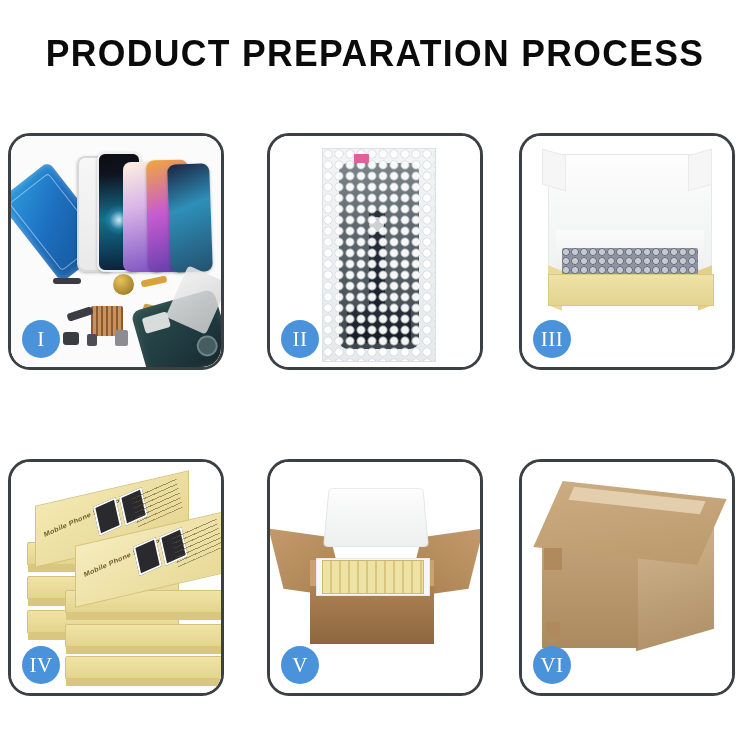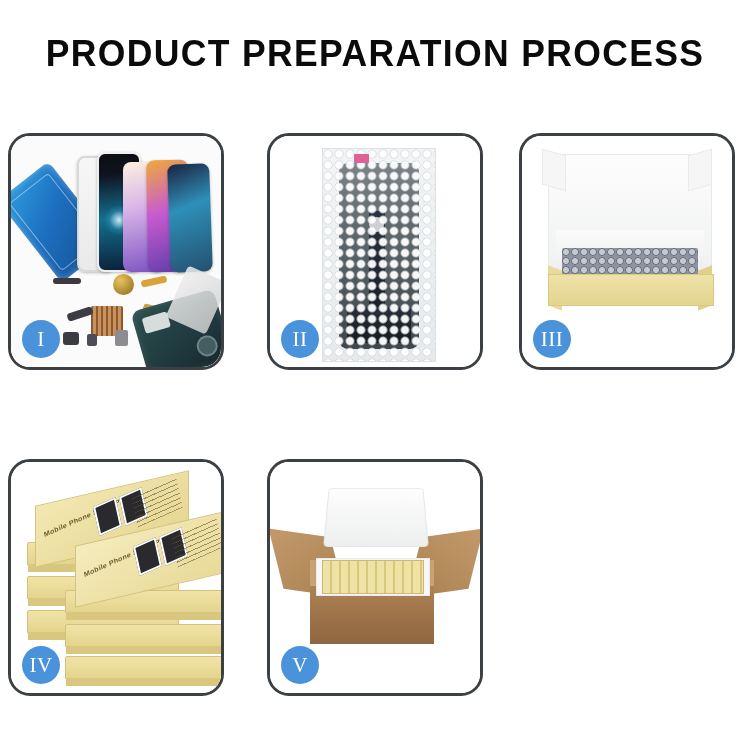--- a/index.html
+++ b/index.html
@@ -387,15 +387,26 @@
         <div class="p5-flapRight"></div>
         <div class="p5-foamlid"></div>
         <div class="p5-box"></div>
         <div class="p5-boxTop"></div>
         <div class="p5-foamIn"></div>
         <div class="p5-yellow"></div>
       </div>
       <div class="badge">V</div>
     </div>
 
+    <div class="panel c2">
+      <div class="panel-photo">
+        <div class="p6-side"></div>
+        <div class="p6-front"></div>
+        <div class="p6-top"></div>
+        <div class="p6-tape"></div>
+        <div class="p6-tab1"></div>
+        <div class="p6-tab2"></div>
+      </div>
+      <div class="badge">VI</div>
+    </div>
 
   </div>
 </div>
 
 </body></html>

